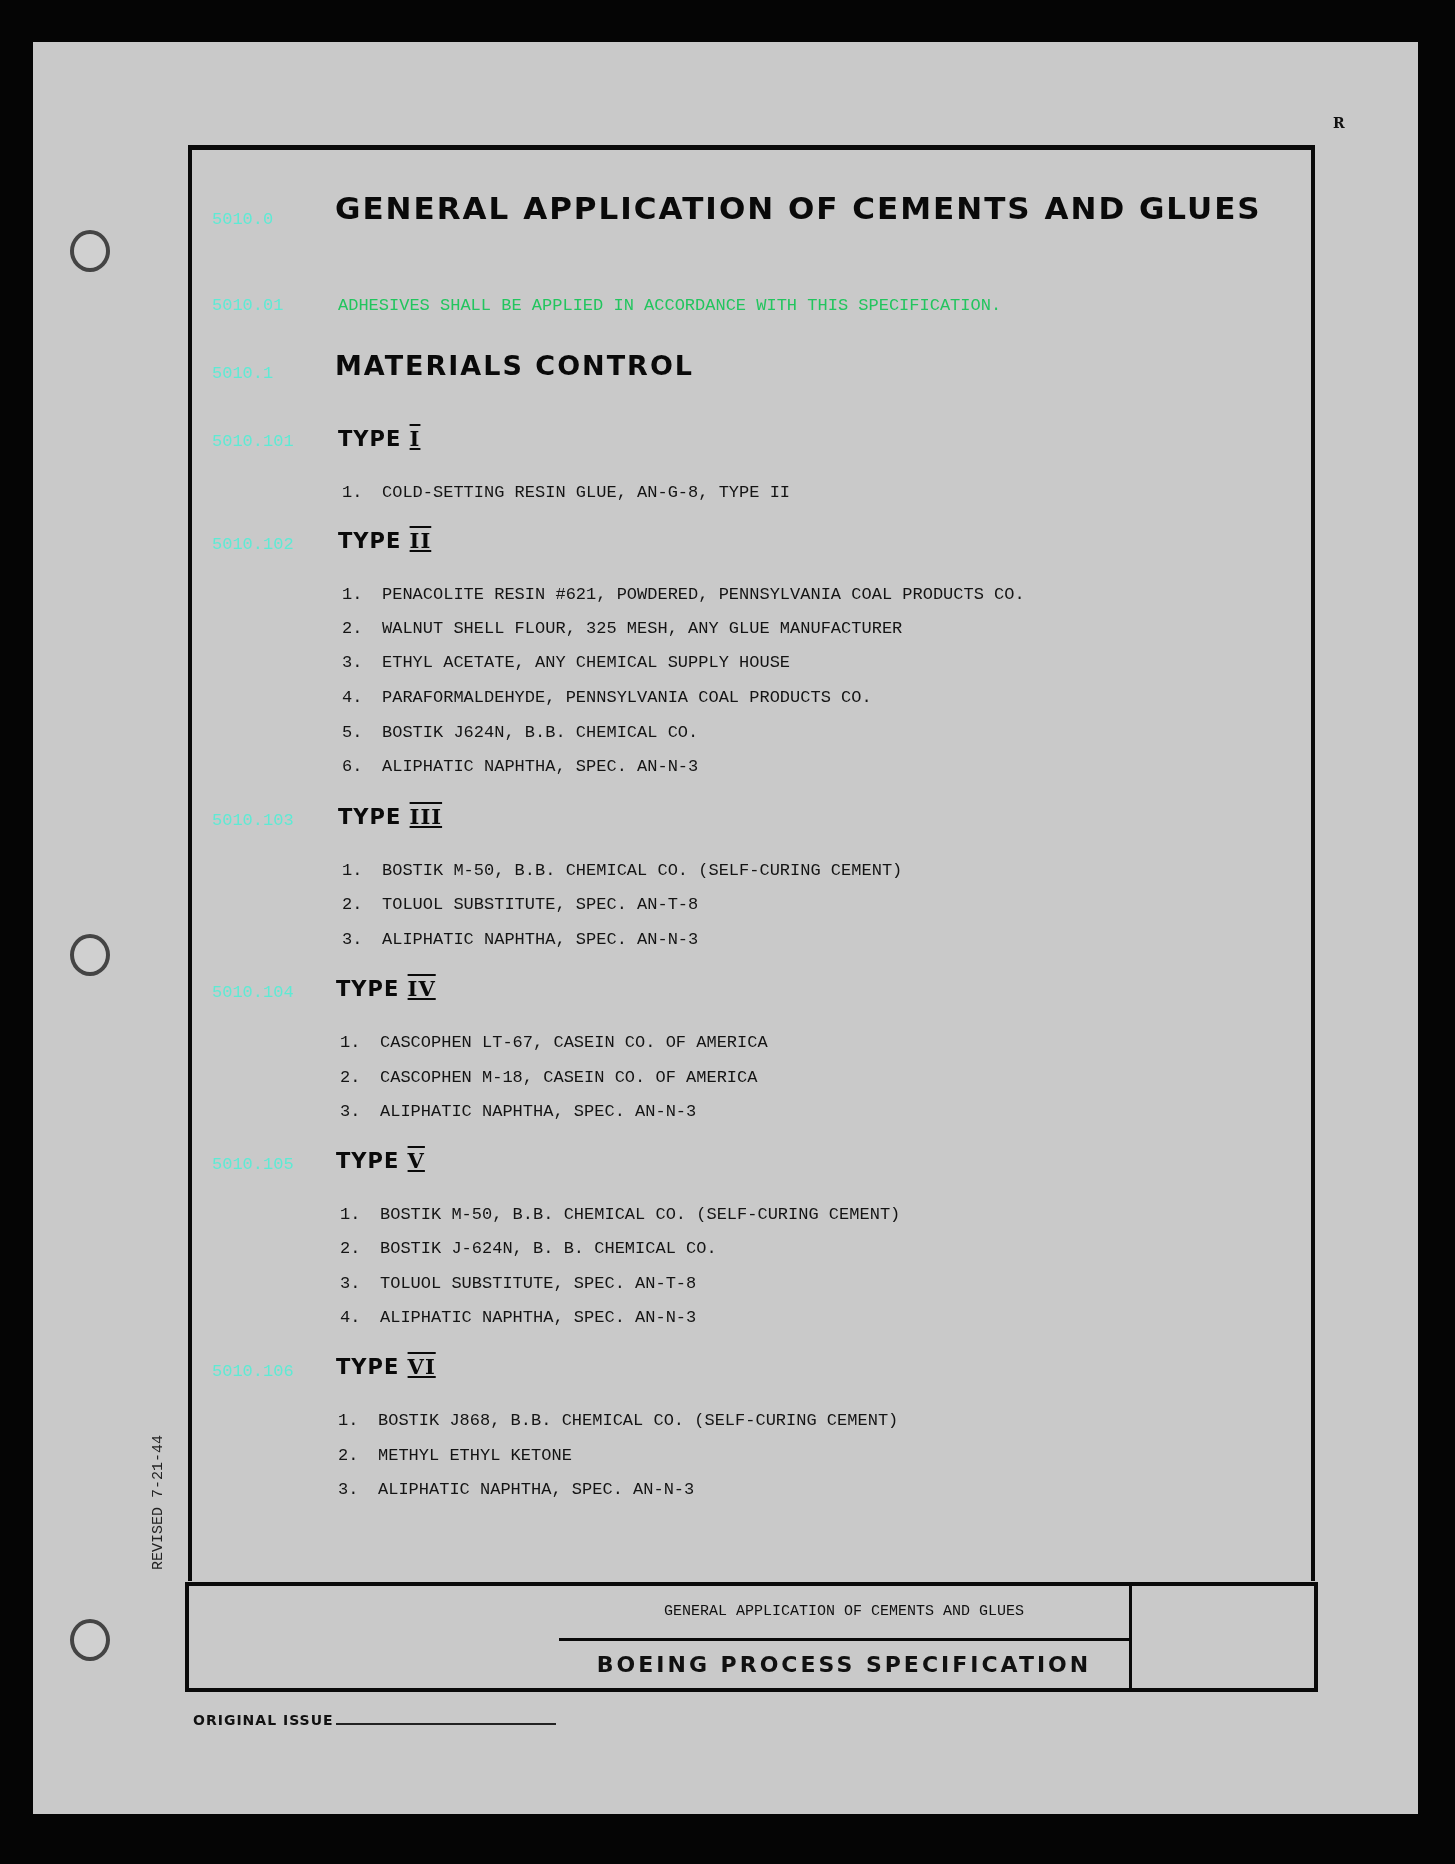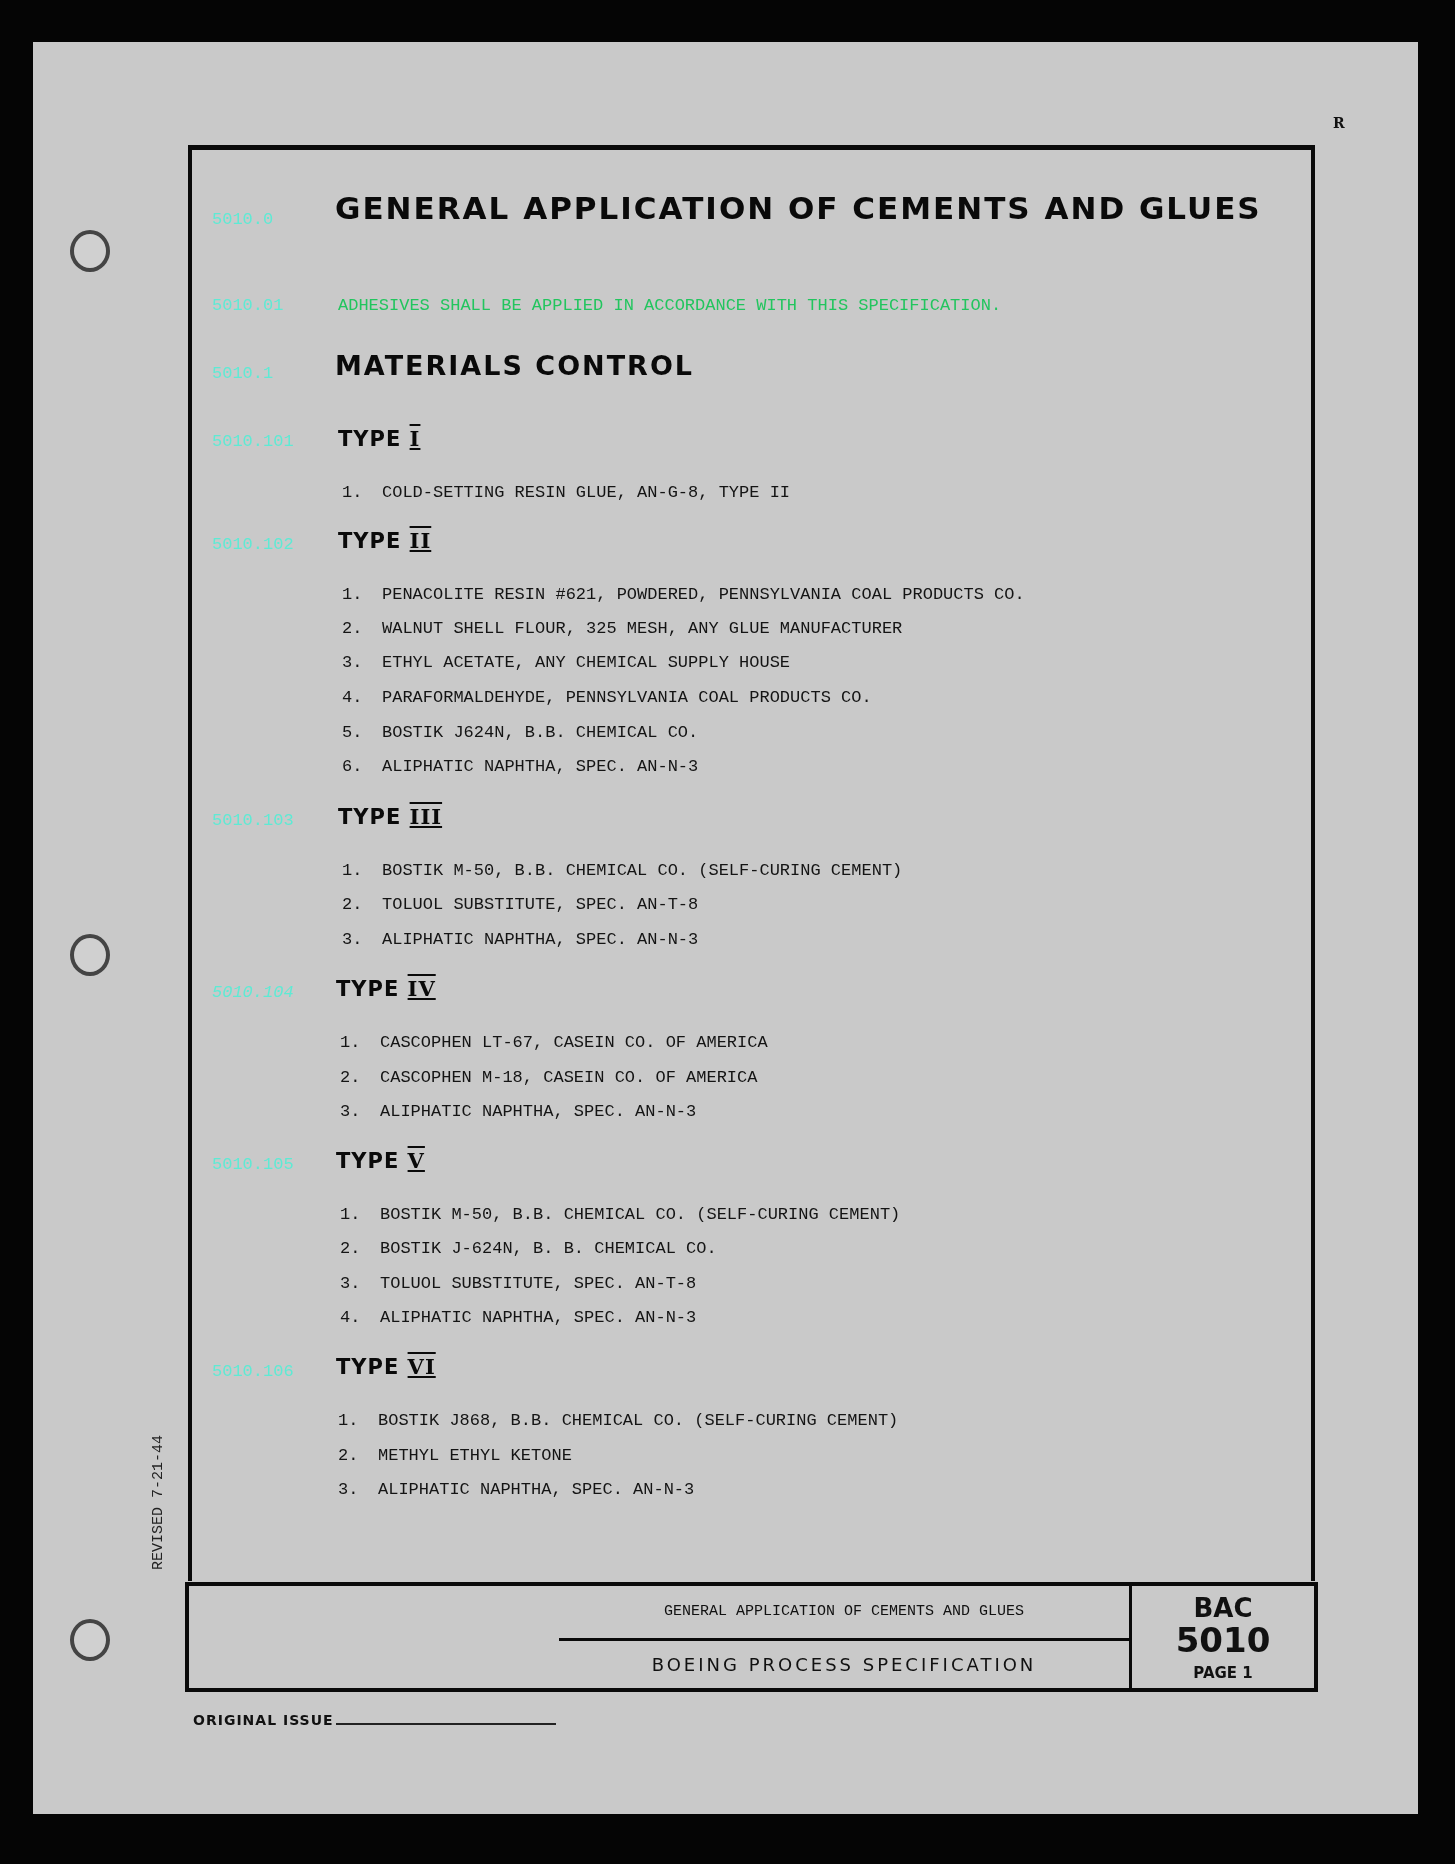--- a/index.html
+++ b/index.html
@@ -22,21 +22,21 @@
   .tb-cell{position:absolute;top:0;bottom:0;box-sizing:border-box;}
   .tb-sign{left:0;width:182px;border-right:3px solid #0a0a0a;}
   .tb-insp{left:182px;width:188px;border-right:3px solid #0a0a0a;}
   .tb-title{left:370px;width:573px;border-right:3px solid #0a0a0a;}
   .tb-doc{left:943px;right:0;}
   .row{position:absolute;left:6px;font-family:"DejaVu Sans",sans-serif;font-weight:bold;font-size:15px;height:24px;line-height:24px;}
   .row .sig{font-family:"DejaVu Serif",serif;font-style:italic;font-weight:normal;font-size:15px;border-bottom:1.5px solid #222;display:inline-block;min-width:96px;color:#333;}
   .row .line{display:inline-block;border-bottom:1.5px solid #222;width:110px;height:14px;vertical-align:baseline;}
   .date{position:absolute;font-family:"DejaVu Serif",serif;font-style:italic;font-size:11px;color:#333;}
   .tb-title .t1{position:absolute;top:0;left:0;right:0;height:52px;border-bottom:3px solid #0a0a0a;text-align:center;line-height:52px;font-size:15px;}
-  .tb-title .t2{position:absolute;top:55px;left:0;right:0;bottom:0;text-align:center;line-height:48px;font-family:"DejaVu Sans",sans-serif;font-weight:normal;font-size:18px;letter-spacing:3px;}
+  .tb-title .t2{position:absolute;top:55px;left:0;right:0;bottom:0;text-align:center;line-height:48px;font-family:"DejaVu Sans",sans-serif;font-weight:bold;font-size:22px;letter-spacing:3px;}
   .tb-doc div{text-align:center;font-family:"DejaVu Sans",sans-serif;font-weight:bold;}
   .orig{position:absolute;left:193px;top:1712px;font-family:"DejaVu Sans",sans-serif;font-weight:bold;font-size:14px;letter-spacing:1px;}
   .orig .line{display:inline-block;width:220px;border-bottom:2px solid #222;margin-left:2px;}
 </style>
 </head>
 <body>
 
 <div class="paper">
   <div class="hole" style="left:37px;top:188px;"></div>
   <div class="hole" style="left:37px;top:892px;"></div>
@@ -68,21 +68,21 @@
 <div class="item" style="left:342px;top:688px;"><span class="n">4.</span><span>PARAFORMALDEHYDE, PENNSYLVANIA COAL PRODUCTS CO.</span></div>
 <div class="item" style="left:342px;top:723px;"><span class="n">5.</span><span>BOSTIK J624N, B.B. CHEMICAL CO.</span></div>
 <div class="item" style="left:342px;top:757px;"><span class="n">6.</span><span>ALIPHATIC NAPHTHA, SPEC. AN-N-3</span></div>
 
 <div class="num" style="top:811px;">5010.103</div>
 <div class="h2" style="left:338px;top:804px;"><span>TYPE</span> <span class="roman">III</span></div>
 <div class="item" style="left:342px;top:861px;"><span class="n">1.</span><span>BOSTIK M-50, B.B. CHEMICAL CO. (SELF-CURING CEMENT)</span></div>
 <div class="item" style="left:342px;top:895px;"><span class="n">2.</span><span>TOLUOL SUBSTITUTE, SPEC. AN-T-8</span></div>
 <div class="item" style="left:342px;top:930px;"><span class="n">3.</span><span>ALIPHATIC NAPHTHA, SPEC. AN-N-3</span></div>
 
-<div class="num" style="top:983px;font-style:italic;">5010.104</div>
+<div class="num" style="top:983px;">5010.104</div>
 <div class="h2" style="left:336px;top:976px;"><span>TYPE</span> <span class="roman">IV</span></div>
 <div class="item" style="left:340px;top:1033px;"><span class="n">1.</span><span>CASCOPHEN LT-67, CASEIN CO. OF AMERICA</span></div>
 <div class="item" style="left:340px;top:1068px;"><span class="n">2.</span><span>CASCOPHEN M-18, CASEIN CO. OF AMERICA</span></div>
 <div class="item" style="left:340px;top:1102px;"><span class="n">3.</span><span>ALIPHATIC NAPHTHA, SPEC. AN-N-3</span></div>
 
 <div class="num" style="top:1155px;">5010.105</div>
 <div class="h2" style="left:336px;top:1148px;"><span>TYPE</span> <span class="roman">V</span></div>
 <div class="item" style="left:340px;top:1205px;"><span class="n">1.</span><span>BOSTIK M-50, B.B. CHEMICAL CO. (SELF-CURING CEMENT)</span></div>
 <div class="item" style="left:340px;top:1239px;"><span class="n">2.</span><span>BOSTIK J-624N, B. B. CHEMICAL CO.</span></div>
 <div class="item" style="left:340px;top:1274px;"><span class="n">3.</span><span>TOLUOL SUBSTITUTE, SPEC. AN-T-8</span></div>
@@ -94,20 +94,15 @@
 <div class="item" style="left:338px;top:1446px;"><span class="n">2.</span><span>METHYL ETHYL KETONE</span></div>
 <div class="item" style="left:338px;top:1480px;"><span class="n">3.</span><span>ALIPHATIC NAPHTHA, SPEC. AN-N-3</span></div>
 
 <div class="revised">REVISED 7-21-44</div>
 
 <div class="tb">
   <div class="tb-cell tb-title">
     <div class="t1">GENERAL APPLICATION OF CEMENTS AND GLUES</div>
     <div class="t2">BOEING PROCESS SPECIFICATION</div>
   </div>
-  <div class="tb-cell tb-doc">
-    <div style="font-size:26px;margin-top:8px;line-height:28px;">BAC</div>
-    <div style="font-size:34px;line-height:36px;">5010</div>
-    <div style="font-size:15px;margin-top:6px;">PAGE 1</div>
-  </div>
 </div>
 
 <div class="orig"><span>ORIGINAL ISSUE</span><span class="line"></span></div>
 
 </body></html>

